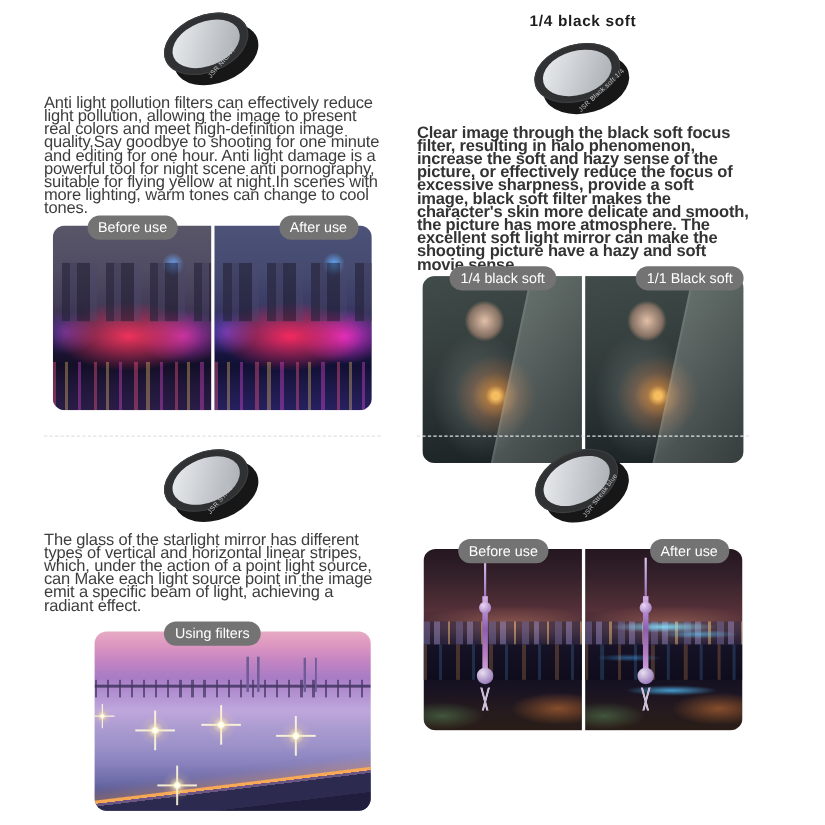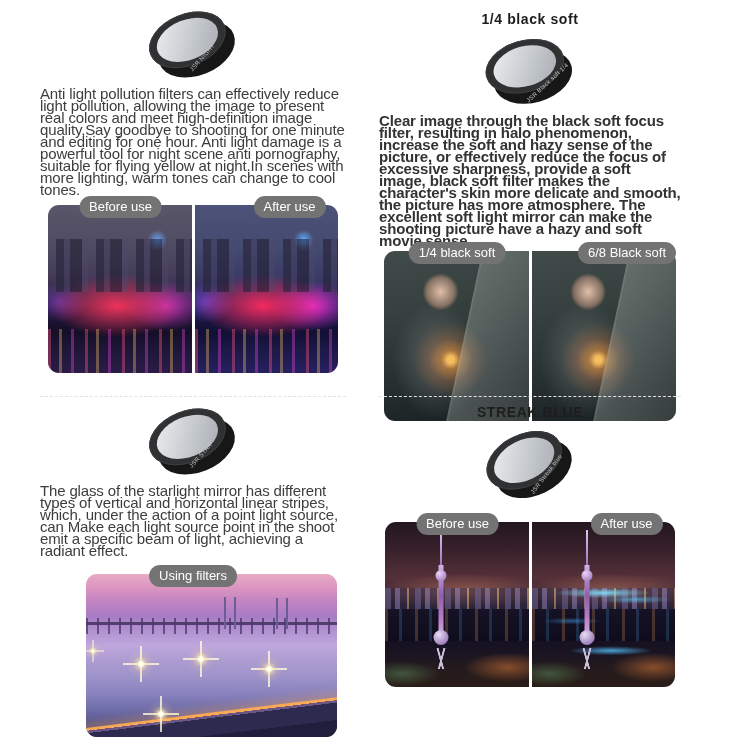--- a/index.html
+++ b/index.html
@@ -141,21 +141,21 @@
         <div class="lens-tilt" style="transform:rotate(-16deg);">
           <div class="lens-rim"></div>
           <div class="lens-face"></div>
           <div class="lens-glass"></div>
           <div class="lens-label">JSR Black soft 1/4</div>
         </div>
       </div>
       <div class="desc heavy">Clear image through the black soft focus filter, resulting in halo phenomenon, increase the soft and hazy sense of the picture, or effectively reduce the focus of excessive sharpness, provide a soft image, black soft filter makes the character's skin more delicate and smooth, the picture has more atmosphere. The excellent soft light mirror can make the shooting picture have a hazy and soft movie sense.</div>
       <div class="photo-wrap" style="width:292px;height:170px;margin-top:4px;">
         <span class="badge b25">1/4 black soft</span>
-        <span class="badge b75">6/8 Black soft</span>
+        <span class="badge b75">1/1 Black soft</span>
         <div class="pair">
           <div class="half ph-woman">
             <div class="curtain"></div>
           </div>
           <div class="half ph-woman">
             <div class="curtain"></div>
           </div>
         </div>
       </div>
     </div>
@@ -165,42 +165,41 @@
     <div class="inner-l">
       <div class="divider"></div>
       <div class="lens">
         <div class="lens-tilt">
           <div class="lens-rim"></div>
           <div class="lens-face"></div>
           <div class="lens-glass"></div>
           <div class="lens-label">JSR STAR</div>
         </div>
       </div>
-      <div class="desc">The glass of the starlight mirror has different types of vertical and horizontal linear stripes, which, under the action of a point light source, can Make each light source point in the shoot emit a specific beam of light, achieving a radiant effect.</div>
+      <div class="desc">The glass of the starlight mirror has different types of vertical and horizontal linear stripes, which, under the action of a point light source, can Make each light source point in the image emit a specific beam of light, achieving a radiant effect.</div>
       <div class="photo-wrap" style="width:251px;height:163px;margin-top:17px;padding-left:36px;">
         <span class="badge b50">Using filters</span>
         <div class="single ph-bridge">
           <div class="farbridge"></div>
           <div class="pylon" style="left:55%;top:14%;height:20%;"></div>
           <div class="pylon" style="left:76%;top:15%;height:19%;"></div>
           <div class="nearbridge"></div>
           <div class="star-pt" style="left:22%;top:55%;"></div>
           <div class="star-pt" style="left:46%;top:52%;"></div>
           <div class="star-pt" style="left:73%;top:58%;"></div>
           <div class="star-pt" style="left:30%;top:86%;"></div>
           <div class="star-pt" style="left:3%;top:47%;width:22px;height:22px;"></div>
         </div>
       </div>
     </div>
   </div>
 
   <div class="cell">
     <div class="inner-r">
       <div class="divider"></div>
-      <div class="sec-title row2">STREAK BLUE</div>
       <div class="lens">
         <div class="lens-tilt" style="transform:rotate(-26deg);">
           <div class="lens-rim"></div>
           <div class="lens-face"></div>
           <div class="lens-glass"></div>
           <div class="lens-label">JSR Streak blue</div>
         </div>
       </div>
       <div class="photo-wrap" style="width:290px;height:165px;margin-top:17px;">
         <span class="badge b25">Before use</span>

